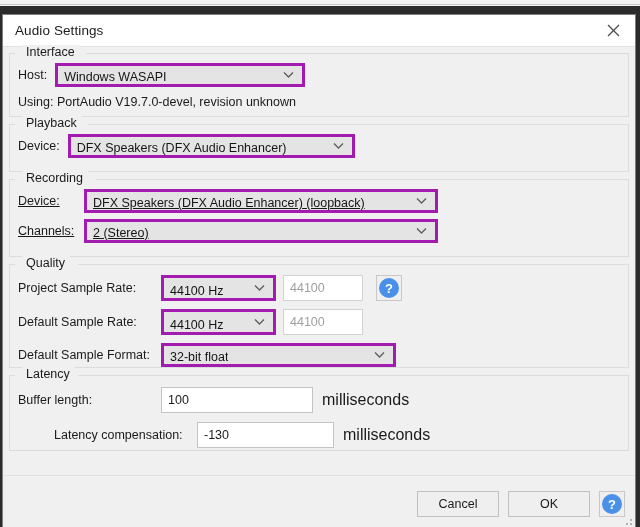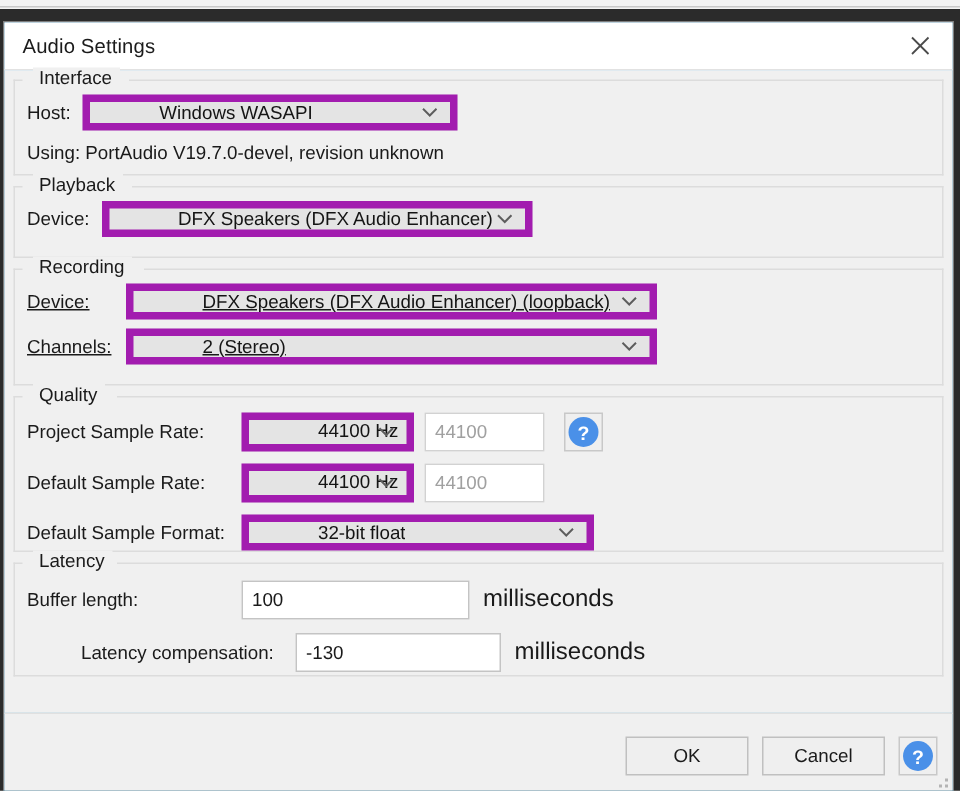--- a/index.html
+++ b/index.html
@@ -126,27 +126,26 @@
     white-space: nowrap;
     flex: 0 0 auto;
   }
   .lbl.pad { padding-right: 8px; }
 
   
   .combo {
     position: relative;
     height: 24px;
     background: #e4e4e4;
-    border: 5px solid #a21caf;
-    box-sizing: border-box;
-    display: flex;
-    align-items: flex-start;
+    border: 3px solid #a21caf;
+    box-sizing: border-box;
+    display: flex;
+    align-items: flex-end;
     cursor: default;
     flex: 0 0 auto;
-    padding-left: 40px;
   }
   .combo .combo-text {
     padding-left: 6px;
     font-size: 12.5px;
     color: #141414;
     white-space: nowrap;
     overflow: hidden;
   }
   .combo .chev {
     position: absolute;
@@ -397,22 +396,22 @@
             <span>-130</span>
           </div>
           <span class="unit">milliseconds</span>
         </div>
       </div>
     </div>
 
   </div>
 
   <div class="footer">
+    <div class="btn">Cancel</div>
     <div class="btn">OK</div>
-    <div class="btn">Cancel</div>
     <div class="help-btn" style="margin-left:9px;">
       <span class="help-circle">?</span>
     </div>
     <div class="grip">
       <i style="right:0px; bottom:0px;"></i>
       <i style="right:4px; bottom:0px;"></i>
       <i style="right:8px; bottom:0px;"></i>
       <i style="right:0px; bottom:4px;"></i>
       <i style="right:4px; bottom:4px;"></i>
       <i style="right:0px; bottom:8px;"></i>

